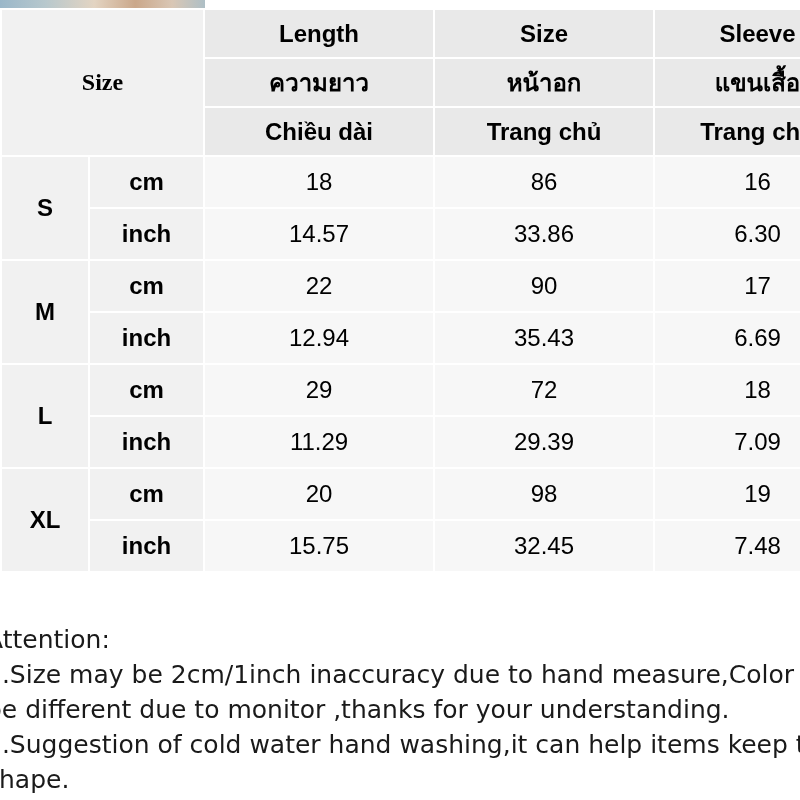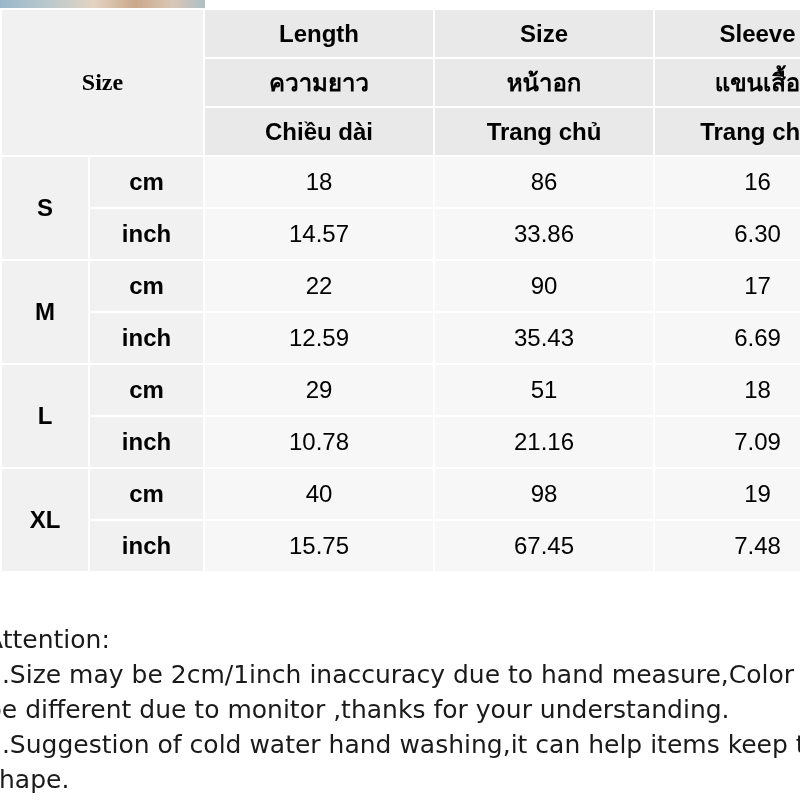--- a/index.html
+++ b/index.html
@@ -157,50 +157,50 @@
 
         <tr class="row-d">
           <td class="size-label" rowspan="2">M</td>
           <td class="unit">cm</td>
           <td class="val">22</td>
           <td class="val">90</td>
           <td class="val">17</td>
         </tr>
         <tr class="row-d">
           <td class="unit">inch</td>
-          <td class="val">12.59</td>
+          <td class="val">12.94</td>
           <td class="val">35.43</td>
           <td class="val">6.69</td>
         </tr>
 
         <tr class="row-d">
           <td class="size-label" rowspan="2">L</td>
           <td class="unit">cm</td>
           <td class="val">29</td>
-          <td class="val">51</td>
+          <td class="val">72</td>
           <td class="val">18</td>
         </tr>
         <tr class="row-d">
           <td class="unit">inch</td>
-          <td class="val">10.78</td>
-          <td class="val">21.16</td>
+          <td class="val">11.29</td>
+          <td class="val">29.39</td>
           <td class="val">7.09</td>
         </tr>
 
         <tr class="row-d">
           <td class="size-label" rowspan="2">XL</td>
           <td class="unit">cm</td>
-          <td class="val">40</td>
+          <td class="val">20</td>
           <td class="val">98</td>
           <td class="val">19</td>
         </tr>
         <tr class="row-d">
           <td class="unit">inch</td>
           <td class="val">15.75</td>
-          <td class="val">67.45</td>
+          <td class="val">32.45</td>
           <td class="val">7.48</td>
         </tr>
       </tbody>
     </table>
   </div>
 
   <div class="attention">
     <div>Attention:</div>
     <div>1.Size may be 2cm/1inch inaccuracy due to hand measure,Color may</div>
     <div>be different due to monitor ,thanks for your understanding.</div>

